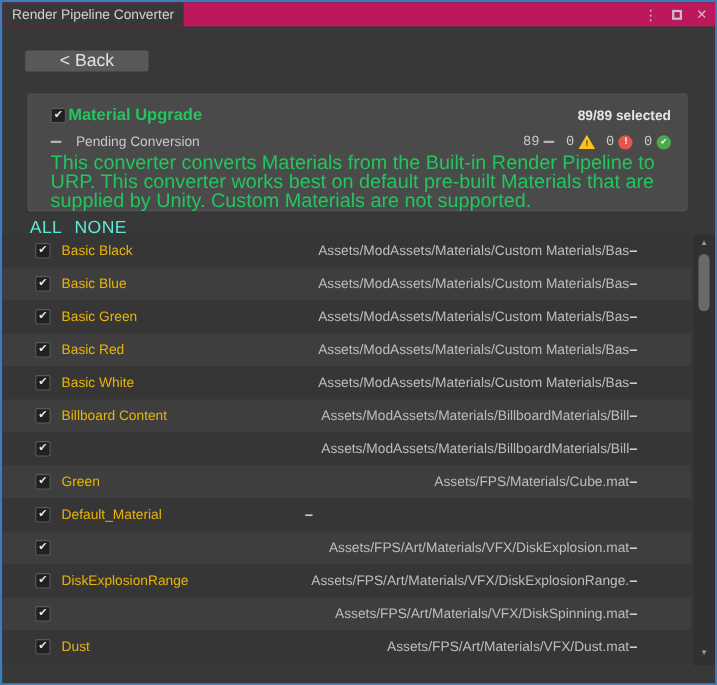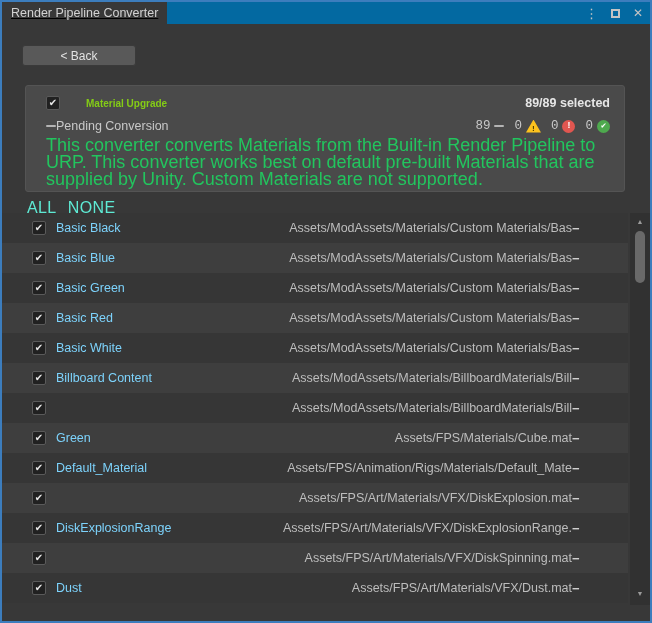--- a/index.html
+++ b/index.html
@@ -3,39 +3,39 @@
 <meta charset="utf-8">
 <style>
   html,body{margin:0;padding:0;background:#1e1e1e;}
   .window{
     position:relative;width:648px;height:619px;
     border:2px solid #3C7DBD;background:#383838;overflow:hidden;
     font-family:"Liberation Sans",sans-serif;
     -webkit-font-smoothing:antialiased;
   }
   
-  .titlebar{position:absolute;top:0;left:0;right:0;height:22px;background:#0369a1;text-decoration:underline;}
+  .titlebar{position:absolute;top:0;left:0;right:0;height:22px;background:#be185d;}
   .tab{width:165px;height:22px;background:#383838;color:#D2D2D2;font-size:12.5px;
        line-height:22px;padding-left:9px;box-sizing:border-box;white-space:nowrap;overflow:hidden;}
   .titlebar-icons{position:absolute;right:7px;top:0;height:22px;display:flex;align-items:center;gap:13px;color:#C4C4C4;}
   .kebab{font-size:13px;line-height:1;cursor:default;}
   .maxbox{width:9px;height:9px;border:2px solid #C4C4C4;box-sizing:border-box;display:inline-block;}
   .closex{font-size:12px;line-height:1;}
   
   .back-btn{position:absolute;left:20px;top:43px;width:114px;height:21px;
     background:#595959;border:1px solid #3a3a3a;border-radius:3px;color:#E2E2E2;
-    font-size:12px;font-family:inherit;display:flex;align-items:center;justify-content:center;cursor:default;}
+    font-size:16px;font-family:inherit;display:flex;align-items:center;justify-content:center;cursor:default;}
   
   .helpbox{position:absolute;left:23px;top:83px;width:600px;height:107px;box-sizing:border-box;
     background:#4A4A4A;border:1px solid #545454;border-radius:3px;padding:10px 14px 0 20px;}
   .hb-row{display:flex;align-items:center;}
-  .hb-title{margin-left:26px;font-size:10px;font-weight:bold;color:#84cc16;}
+  .hb-title{margin-left:2px;font-size:15px;font-weight:bold;color:#22c55e;}
   .hb-selected{margin-left:auto;font-size:12.5px;font-weight:bold;color:#E6E6E6;}
   .hb-row2{margin-top:9px;display:flex;align-items:center;color:#C8C8C8;font-size:12.5px;}
-  .hb-pending-label{}
+  .hb-pending-label{margin-left:13px;}
   .dash{display:inline-block;width:10px;height:2px;background:#B4B4B4;border-radius:1px;}
   .counts{margin-left:auto;display:flex;align-items:center;gap:10px;}
   .count-group{display:flex;align-items:center;gap:4px;color:#C8C8C8;font-family:Liberation Mono, monospace;}
   .warn-icon{display:inline-block;width:15px;height:13px;background:#FCC21D;color:#4a3b00;
     clip-path:polygon(50% 0,100% 100%,0 100%);font-size:8px;font-weight:bold;text-align:center;line-height:17px;}
   .error-icon{display:inline-block;width:13px;height:13px;border-radius:50%;background:#E15650;
     color:#fff;font-size:9px;font-weight:bold;text-align:center;line-height:13px;}
   .ok-icon{display:inline-block;width:13px;height:13px;border-radius:50%;background:#4EA94E;
     color:#fff;font-size:8.5px;text-align:center;line-height:13px;}
   .hb-desc{margin-top:4px;font-size:18px;color:#22c55e;line-height:17px;}
@@ -44,21 +44,21 @@
     box-sizing:border-box;display:inline-flex;align-items:center;justify-content:center;cursor:default;}
   .cb .check{color:#E8E8E8;font-size:10px;line-height:1;}
   
   .list-controls{position:absolute;left:25px;top:197px;display:flex;gap:11px;
     color:#5eead4;font-size:16px;letter-spacing:0.4px;}
   .list-controls span{cursor:default;}
   
   .list{position:absolute;left:0;top:211px;width:626px;}
   .item-row{height:30px;display:flex;align-items:center;padding-left:30px;box-sizing:border-box;background:#363636;}
   .item-row.alt{background:#3E3E3E;}
-  .item-name{width:221px;margin-left:10px;font-size:12.5px;color:#7dd3fc;white-space:nowrap;overflow:hidden;}
+  .item-name{width:221px;margin-left:10px;font-size:12.5px;color:#eab308;white-space:nowrap;overflow:hidden;}
   .item-path{flex:1;font-size:12.5px;color:#BDBDBD;white-space:nowrap;overflow:hidden;text-align:right;}
   .item-dash{width:56px;font-size:13px;font-weight:bold;color:#CFCFCF;}
   
   .scrollbar{position:absolute;top:211px;right:0;width:20px;height:392px;background:#313131;}
   .scroll-arrow{position:absolute;left:0;width:100%;text-align:center;color:#9A9A9A;font-size:7px;height:12px;line-height:12px;cursor:default;}
   .scroll-arrow.up{top:3px;}
   .scroll-arrow.down{bottom:5px;}
   .thumb{position:absolute;left:5px;top:18px;width:10px;height:52px;background:#696969;border-radius:5px;cursor:default;}
 </style>
 </head>
@@ -177,21 +177,20 @@
         </span>
         <span class="item-name">Green</span>
         <span class="item-path">Assets/FPS/Materials/Cube.mat</span>
         <span class="item-dash">−</span>
       </div>
       <div class="item-row">
         <span class="cb">
           <span class="check">✔</span>
         </span>
         <span class="item-name">Default_Material</span>
-        <span class="item-path">Assets/FPS/Animation/Rigs/Materials/Default_Mate</span>
         <span class="item-dash">−</span>
       </div>
       <div class="item-row alt">
         <span class="cb">
           <span class="check">✔</span>
         </span>
         <span class="item-path">Assets/FPS/Art/Materials/VFX/DiskExplosion.mat</span>
         <span class="item-dash">−</span>
       </div>
       <div class="item-row">

